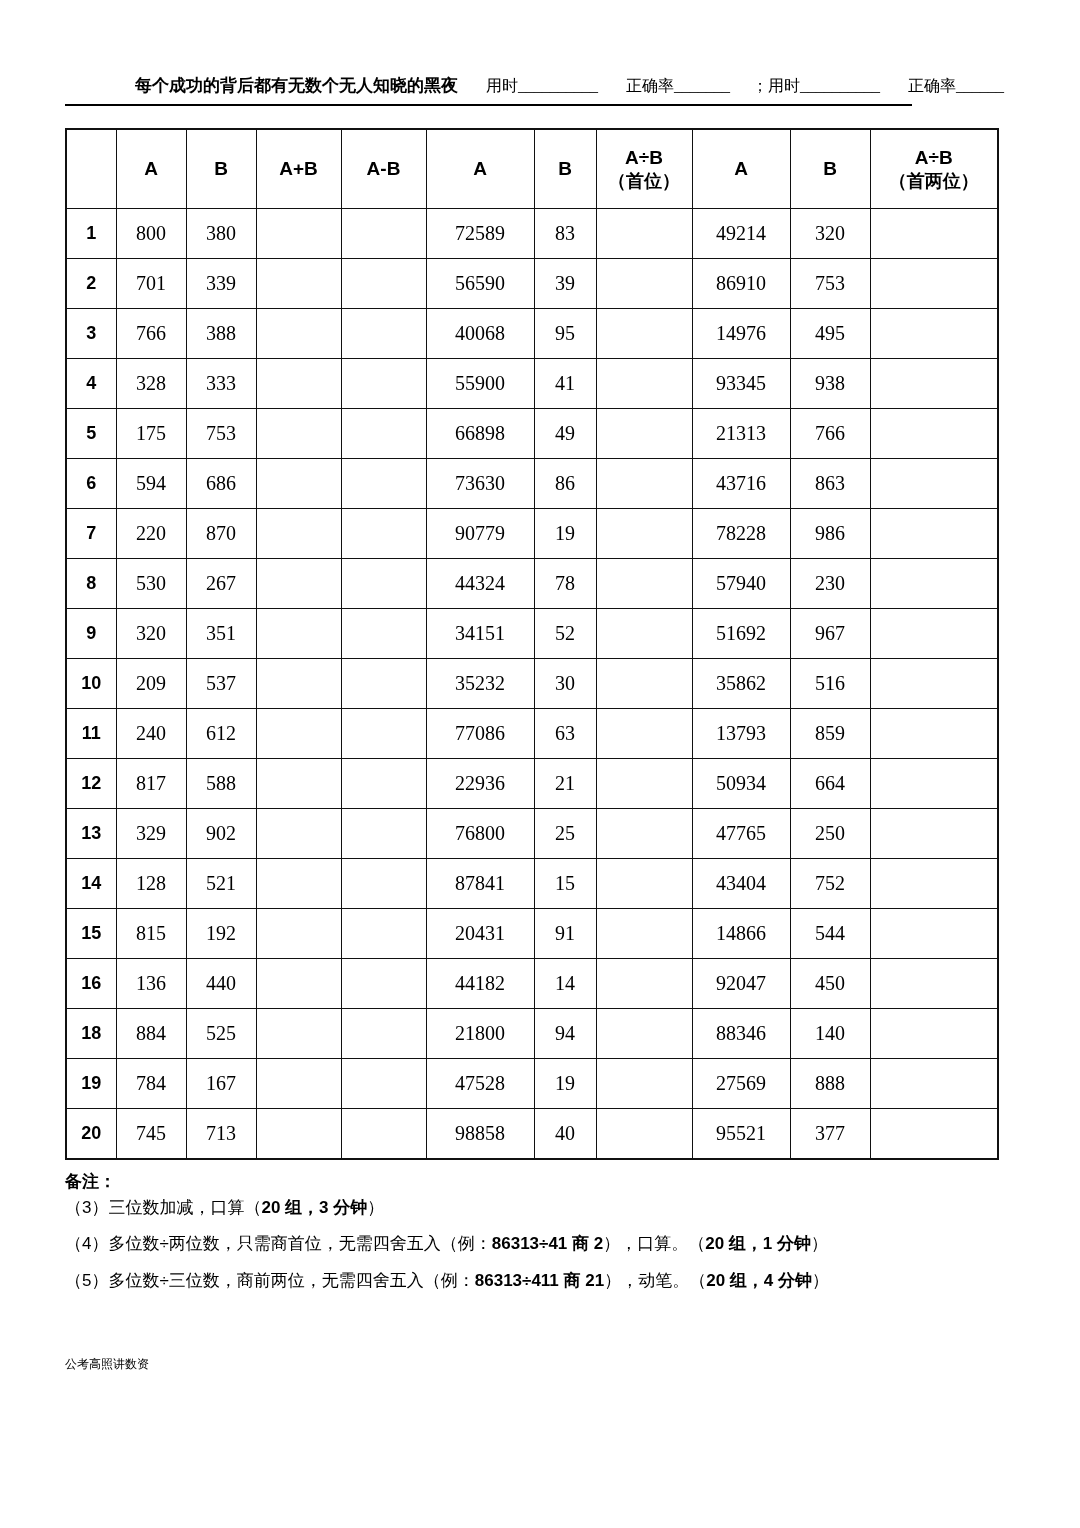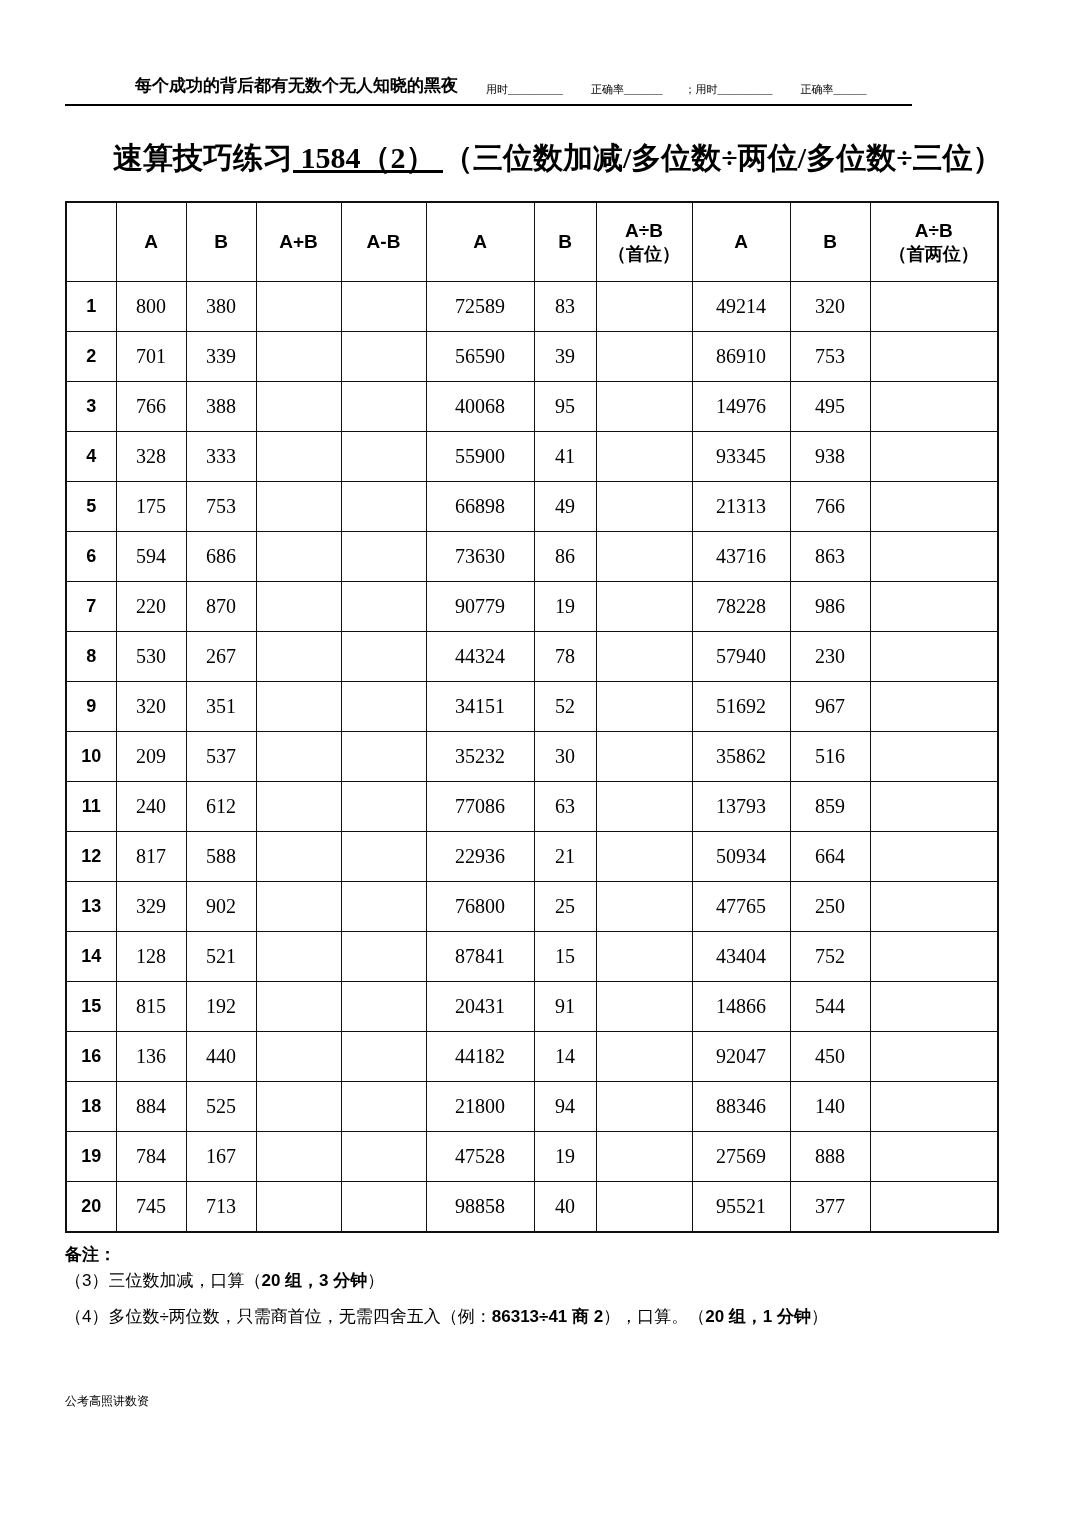--- a/index.html
+++ b/index.html
@@ -16,21 +16,21 @@
     display:flex;align-items:flex-end;
     border-bottom:2px solid #000;
     padding-bottom:7px;
     font-size:16px;
     white-space:nowrap;
   }
   .motto{
     font-family:"Liberation Sans","DejaVu Sans",sans-serif;
     font-weight:bold;font-size:17px;margin-left:70px;
   }
-  .fillfield{margin-left:28px;font-size:11px;}
+  .fillfield{margin-left:28px;font-size:16px;}
   .fillfield.tight{margin-left:22px;}
 
   
   .title{
     margin-top:32px;
     padding-left:48px;
     font-weight:bold;
     font-size:30px;
     font-family:"Liberation Serif","DejaVu Serif",serif;
     white-space:nowrap;
@@ -88,23 +88,20 @@
 <div class="page">
 
   <div class="topbar">
     <span class="motto">每个成功的背后都有无数个无人知晓的黑夜</span>
     <span class="fillfield">用时__________</span>
     <span class="fillfield">正确率_______</span>
     <span class="fillfield tight">；用时__________</span>
     <span class="fillfield">正确率______</span>
   </div>
 
-  <div class="title">
-    <span>速算技巧练习</span><span class="u"> 1584（2） </span><span>（三位数加减/多位数÷两位/多位数÷三位）</span>
-  </div>
 
   <table>
     <colgroup>
       <col style="width:50px">
       <col style="width:70px">
       <col style="width:70px">
       <col style="width:85px">
       <col style="width:85px">
       <col style="width:108px">
       <col style="width:62px">
@@ -383,18 +380,19 @@
           <td></td>
         </tr>
       </tbody>
   </table>
 
   <div class="notes">
     <div class="notes-label">备注：</div>
     <div>
         <p><span>（3）三位数加减，口算（</span><span class="b">20 组，3 分钟</span><span>）</span></p>
         <p><span>（4）多位数÷两位数，只需商首位，无需四舍五入（例：</span><span class="b">86313÷41 商 2</span><span>），口算。（</span><span class="b">20 组，1 分钟</span><span>）</span></p>
+        <p><span>（5）多位数÷三位数，商前两位，无需四舍五入（例：</span><span class="b">86313÷411 商 21</span><span>），动笔。（</span><span class="b">20 组，4 分钟</span><span>）</span></p>
       </div>
   </div>
 
   <div class="footer">公考高照讲数资</div>
 
 </div>
 
 </body></html>

